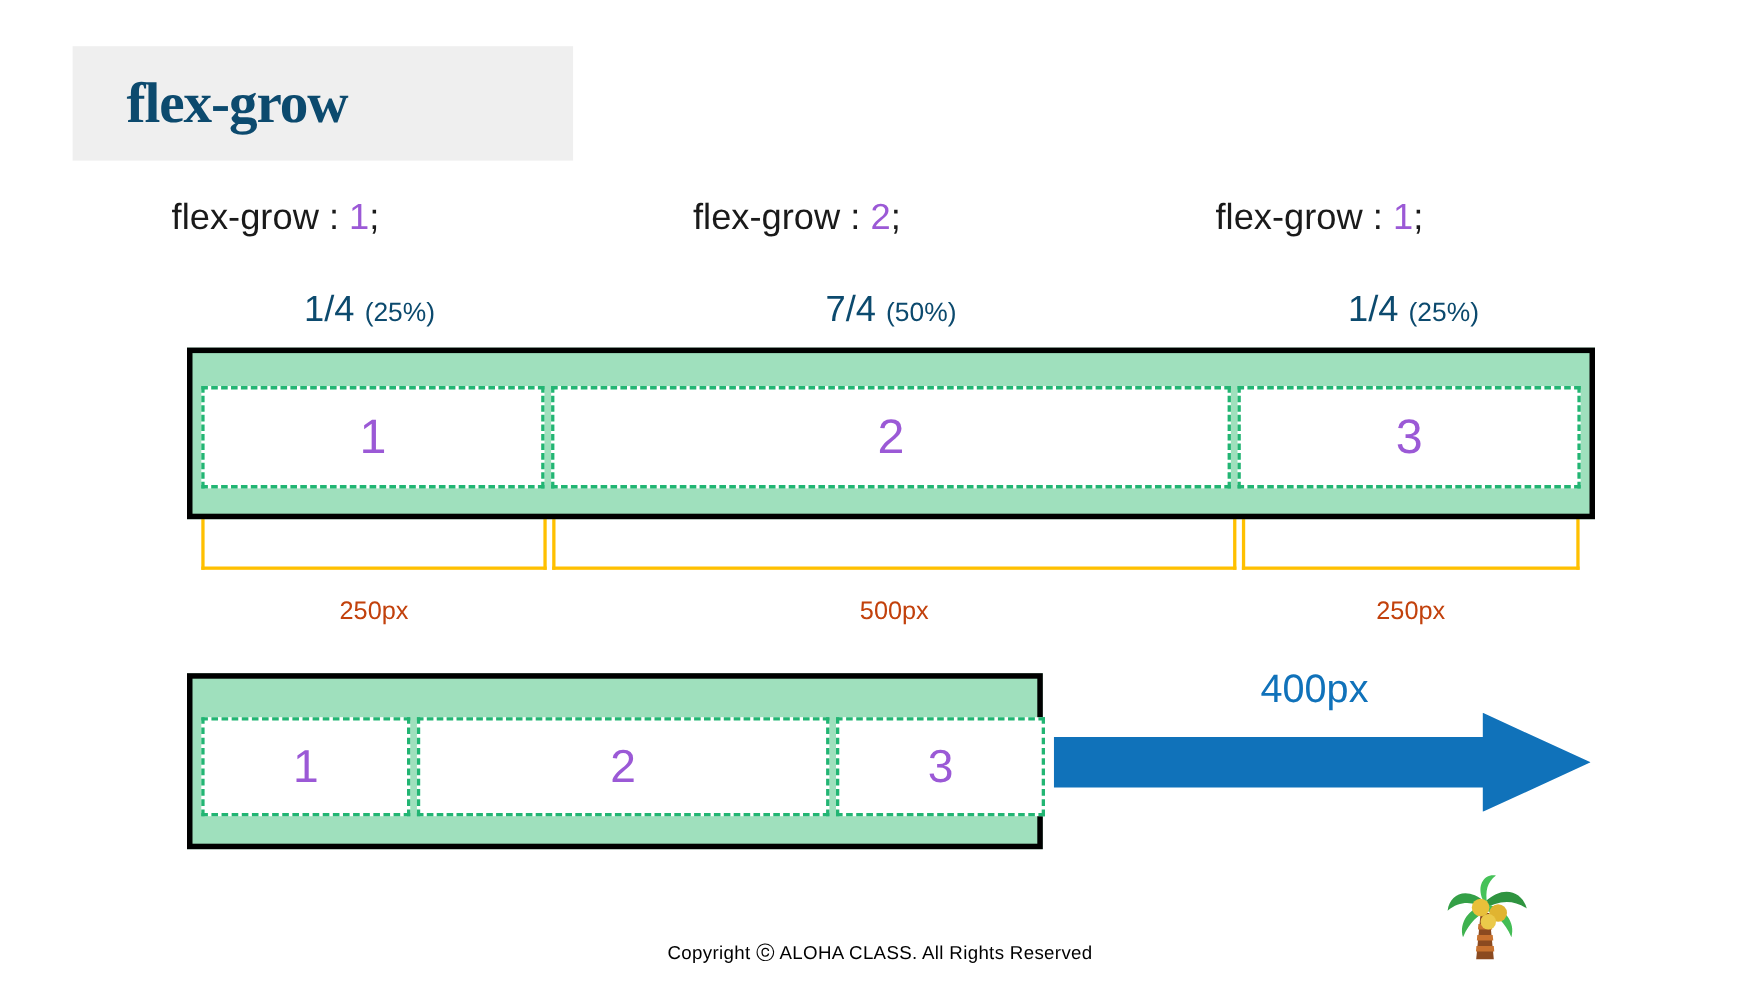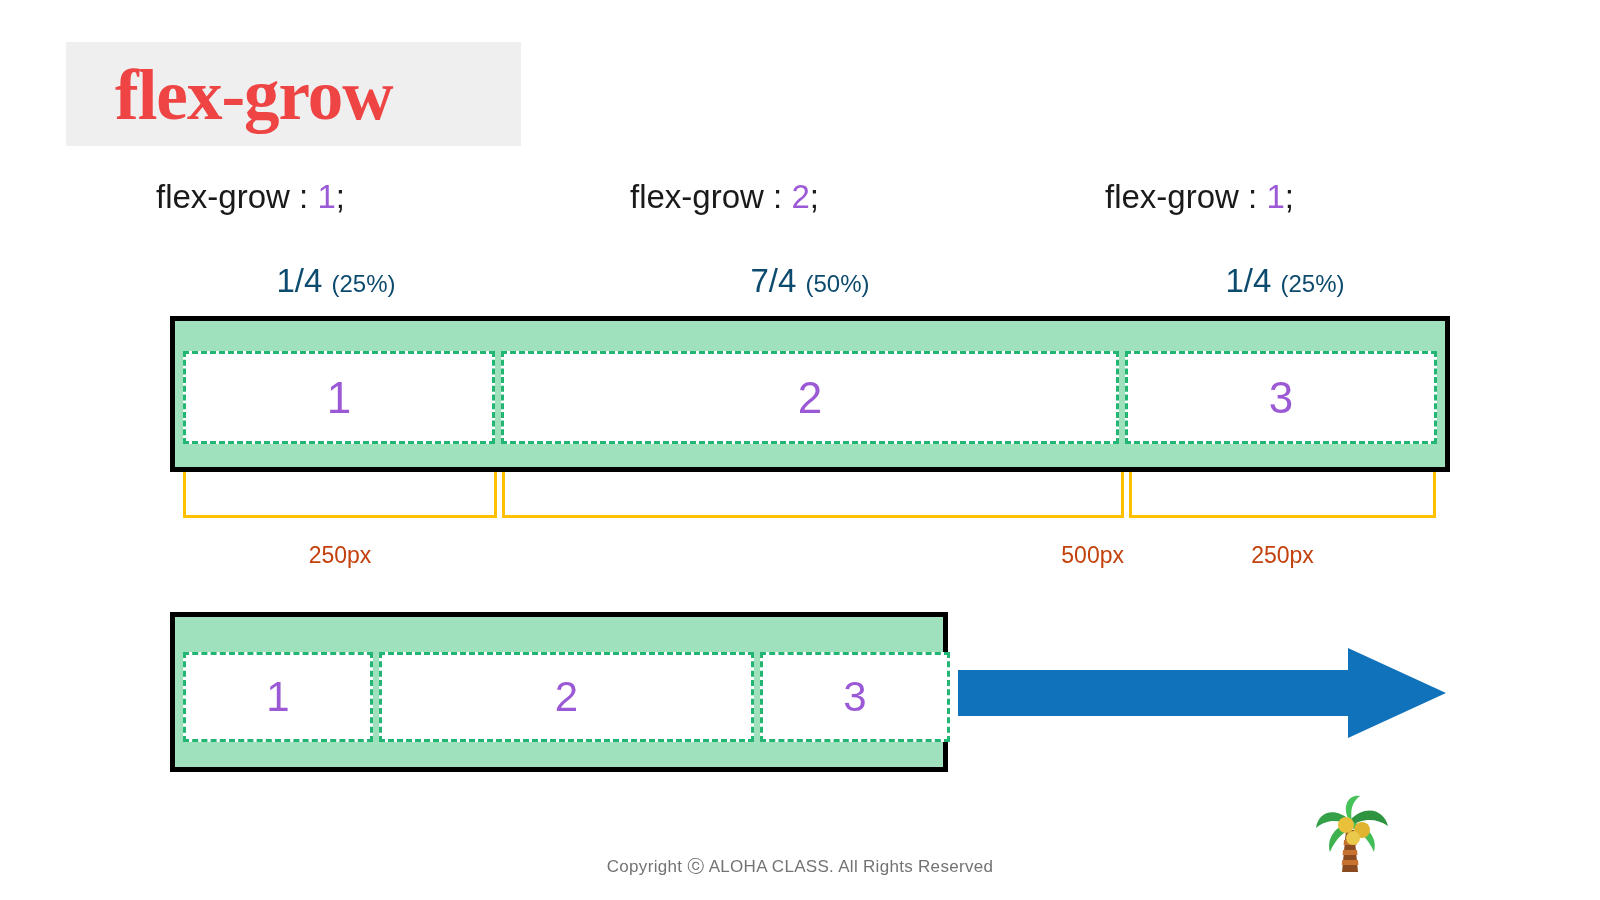--- a/index.html
+++ b/index.html
@@ -31,22 +31,22 @@
   }
   .title-text {
     position: absolute;
     left: 115px;
     top: 45px;
     width: 420px;
     height: 100px;
     line-height: 100px;
     font-family: "Liberation Serif", "DejaVu Serif", serif;
     font-weight: bold;
-    font-size: 71px;
-    color: #ef4444;
+    font-size: 52px;
+    color: #0c4a6e;
     letter-spacing: -1px;
     white-space: nowrap;
   }
 
   
   .decl {
     position: absolute;
     font-size: 33px;
     color: #1a1a1a;
     white-space: nowrap;
@@ -163,21 +163,21 @@
   }
 
   
   .footer {
     position: absolute;
     left: 0;
     top: 855px;
     width: 1600px;
     text-align: center;
     font-size: 17px;
-    color: #737373;
+    color: #000000;
     letter-spacing: 0.3px;
   }
 </style>
 </head>
 <body>
 
 <div class="slide">
 
   <div class="title-band"></div>
   <div class="title-text">flex-grow</div>
@@ -214,37 +214,38 @@
       <div class="flex-item" style="flex:2 1 0;">
         <span>2</span>
       </div>
       <div class="flex-item" style="flex:1 1 0;">
         <span>3</span>
       </div>
     </div>
   </div>
 
   <div class="px-label" style="left:183px; top:542px; width:314px;">250px</div>
-  <div class="px-label" style="left:502px; top:542px; width:622px;text-align:right;">500px</div>
+  <div class="px-label" style="left:502px; top:542px; width:622px;">500px</div>
   <div class="px-label" style="left:1129px; top:542px; width:307px;">250px</div>
 
   <div class="flexbox" id="bottom-container">
     <div class="items-row">
       <div class="flex-item" style="flex:0 0 190px;">
         <span>1</span>
       </div>
       <div class="flex-item" style="flex:0 0 375px;">
         <span>2</span>
       </div>
       <div class="flex-item" style="flex:0 0 190px;">
         <span>3</span>
       </div>
     </div>
   </div>
 
+  <div class="arrow-label">400px</div>
   <div class="arrow-wrap">
     <svg width="488" height="90" viewBox="0 0 488 90" xmlns="http://www.w3.org/2000/svg">
       <polygon points="0,22 390,22 390,0 488,45 390,90 390,68 0,68" fill="#1072ba"></polygon>
     </svg>
   </div>
 
   <div class="palm">
     <svg width="88" height="84" viewBox="0 0 88 84" xmlns="http://www.w3.org/2000/svg">
 
       <path d="M38 40 L34 82 L50 82 L46 40 Z" fill="#8b4a20"></path>

